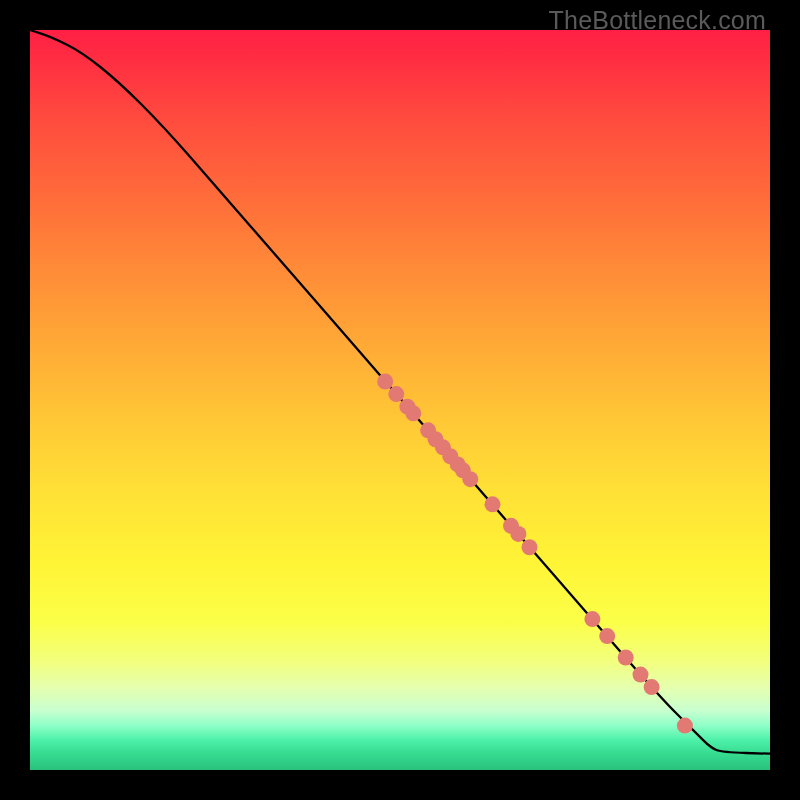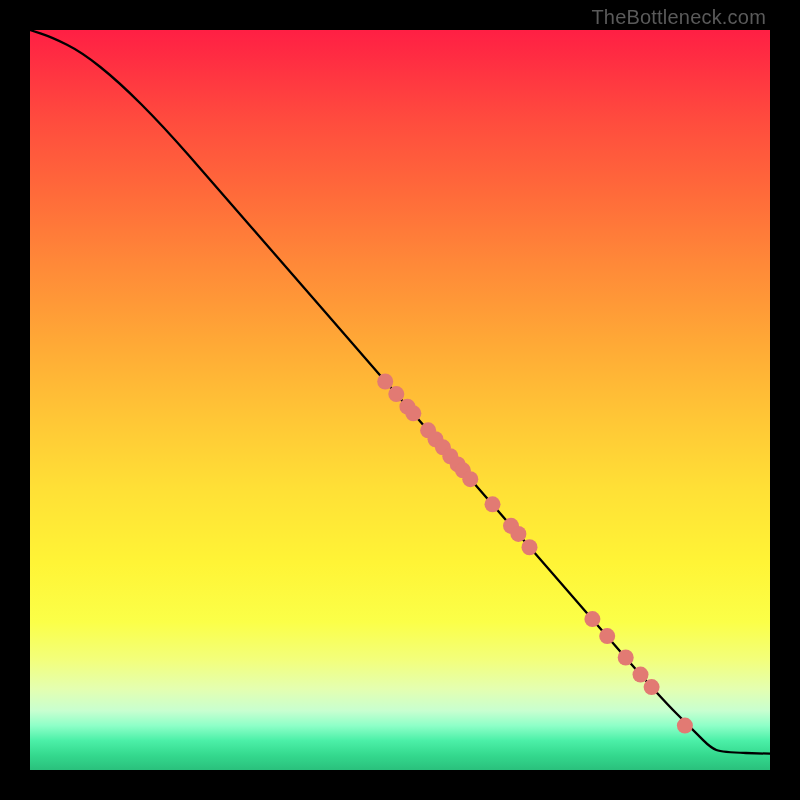--- a/index.html
+++ b/index.html
@@ -31,21 +31,21 @@
       #34d98e 98%,
       #2ac07c 100%
     );
   }
 
   .watermark {
     position: absolute;
     top: 6px;
     right: 34px;
     color: #5a5a5a;
-    font-size: 20px;
+    font-size: 25px;
     letter-spacing: 0.2px;
     font-weight: 500;
   }
 
   svg.plot {
     position: absolute;
     left: 0; top: 0;
     width: 740px; height: 740px;
     overflow: visible;
   }

